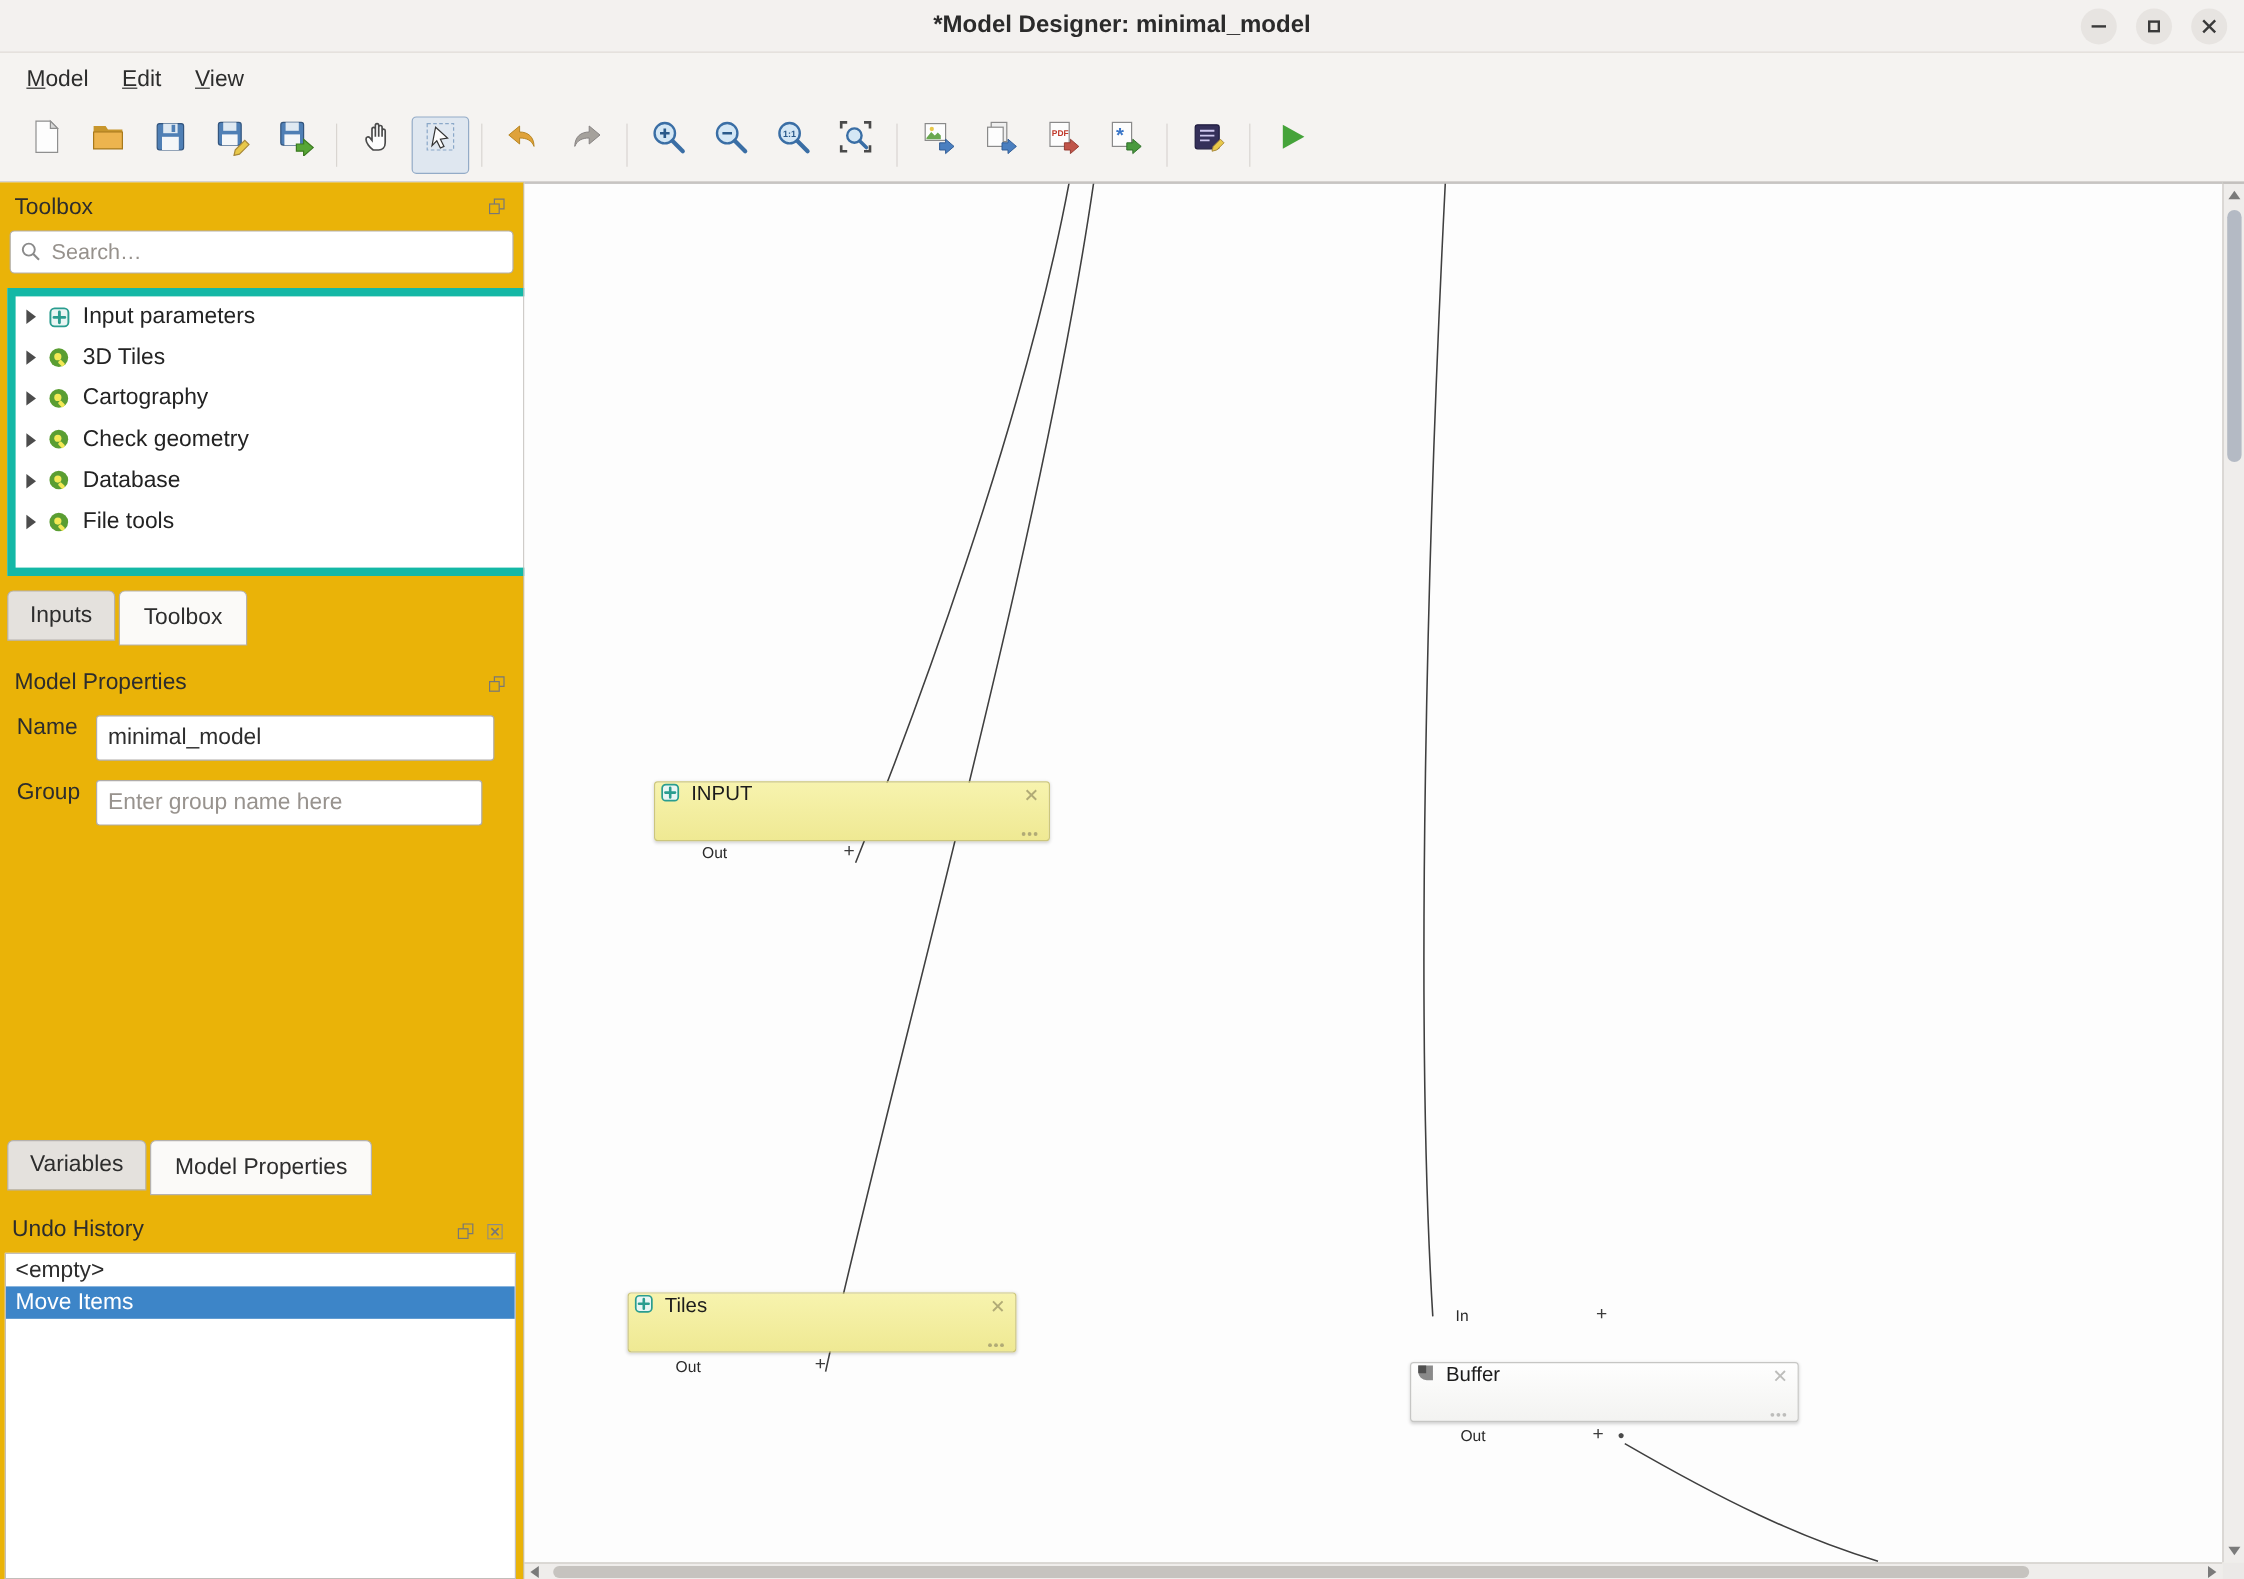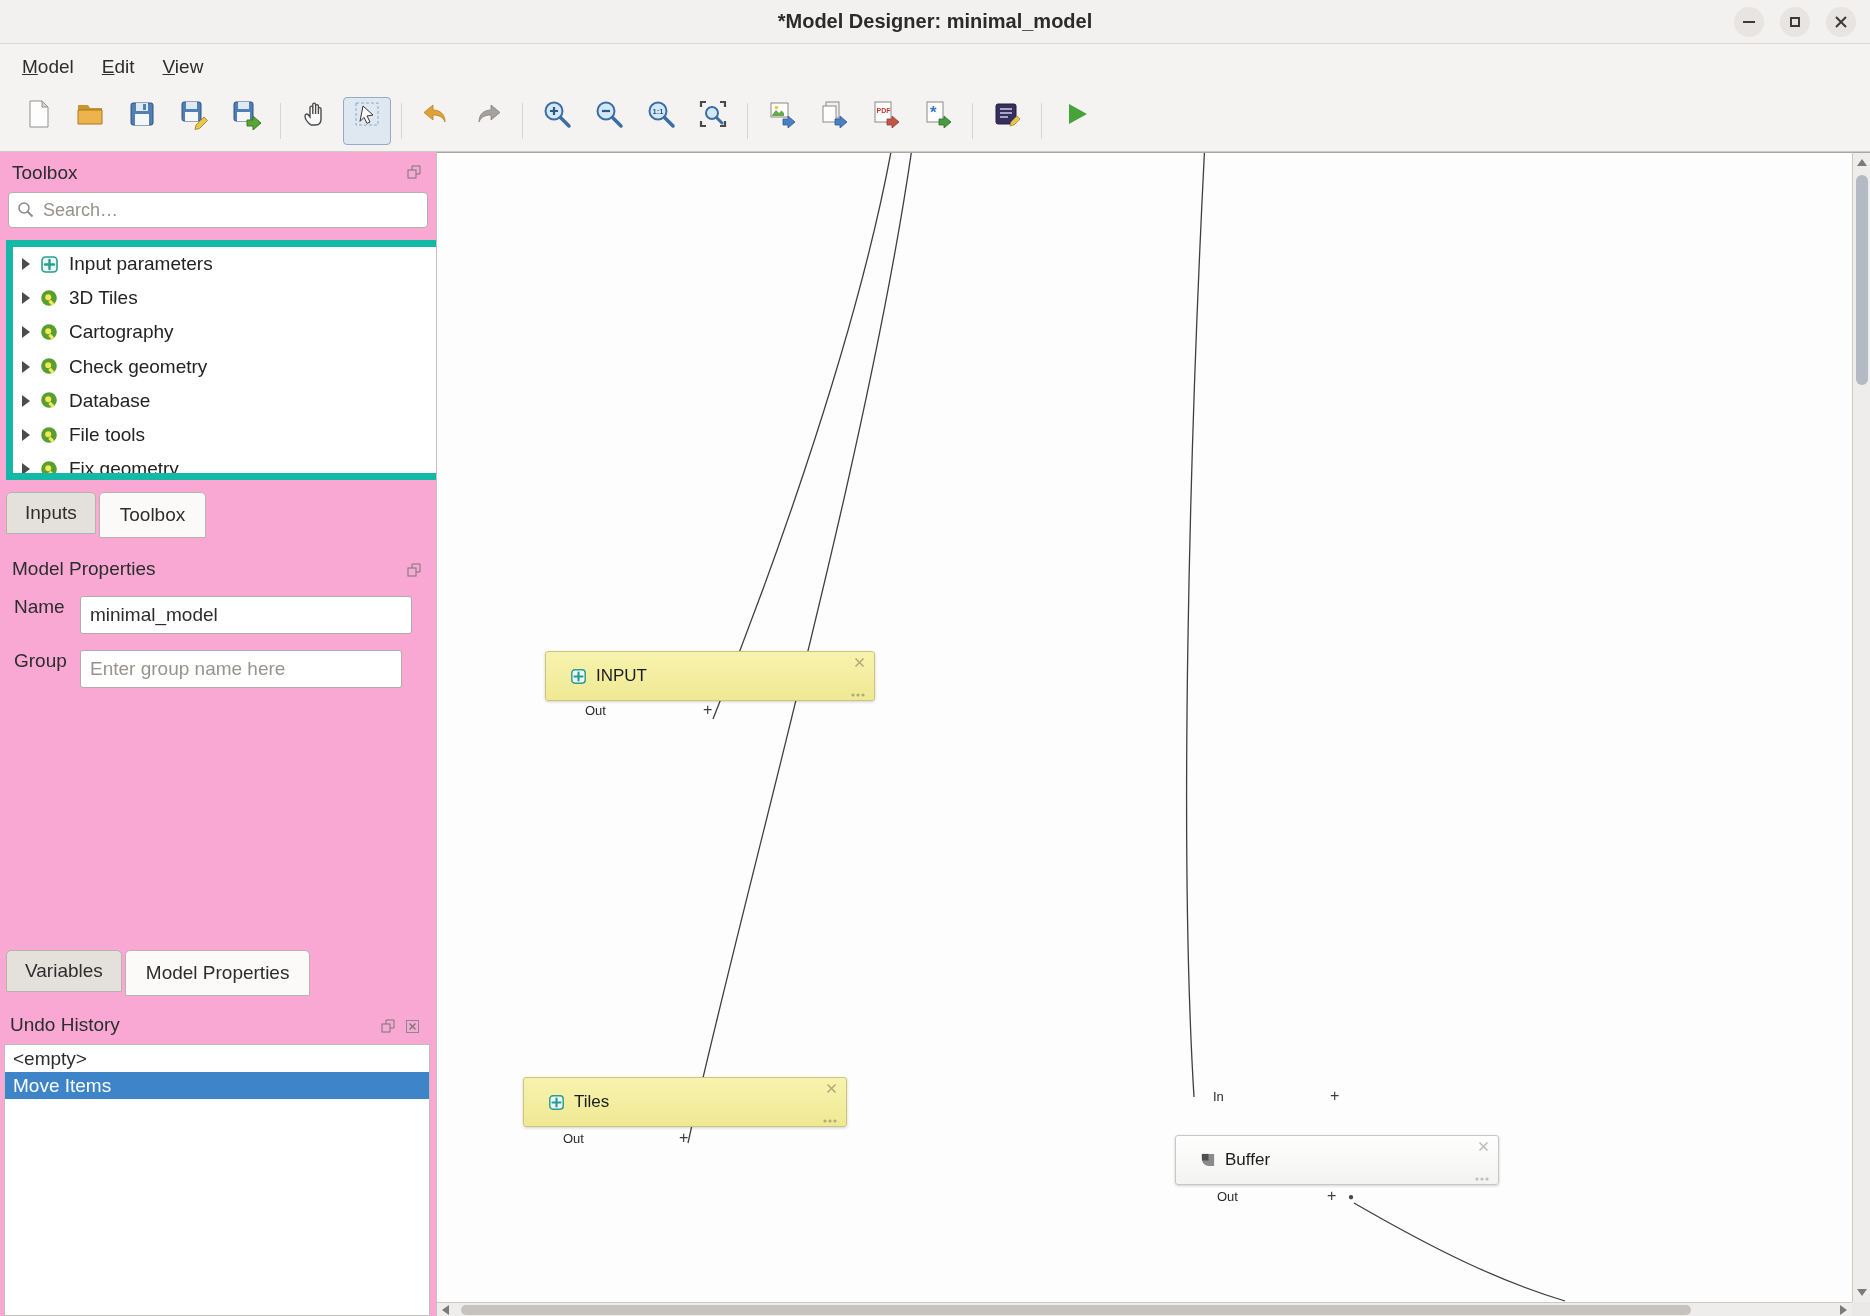--- a/index.html
+++ b/index.html
@@ -19,21 +19,21 @@
 .menu-item{display:inline-block;font-size:19px;padding:7px 12px;border-radius:4px;color:#2d2d2d}
 .menu-item::first-letter{text-decoration:underline}
 
 
 #toolbar{position:absolute;left:0;top:90px;width:1870px;height:62px;background:#f5f3f1;border-bottom:1px solid #cfcbc7;display:flex;align-items:center;padding-left:12px}
 .tbtn{width:48px;height:48px;display:flex;justify-content:center;border-radius:4px;margin:0 2px;border:1px solid transparent}
 .tbtn.pressed{background:#dfe7f0;border:1px solid #93abc7}
 .sep{width:1px;height:36px;background:#d9d5d1;margin:0 8px}
 
 
-#sidebar{position:absolute;left:0;top:152px;width:437px;height:1164px;background:#f9a8d4}
+#sidebar{position:absolute;left:0;top:152px;width:437px;height:1164px;background:#eab308}
 #splitter{position:absolute;left:436px;top:152px;width:1px;height:1164px;background:#c4c0bc}
 .panel-title{position:absolute;font-size:19px;color:#2d2d2d}
 .float-icon,.close-icon{position:absolute;width:16px;height:16px;display:flex;align-items:center;justify-content:center}
 #toolbox-title{left:12px;top:10px}
 #toolbox-float{left:406px;top:12px}
 #search-box{position:absolute;left:8px;top:40px;width:420px;height:36px}
 #search-input{width:100%;height:100%;border:1px solid #b3afab;border-radius:4px;background:#fff;font-size:18px;font-family:"Liberation Sans",sans-serif;padding:0 8px 0 34px;color:#2d2d2d;outline:none}
 #search-input::placeholder{color:#96918c}
 #search-icon{position:absolute;left:9px;top:9px}
 #toolbox-tree{position:absolute;left:6px;top:88px;width:456px;height:240px;background:#fff;border:7px solid #14b8a6;overflow:hidden}
@@ -65,21 +65,21 @@
 #undo-title{left:10px;top:862px}
 #undo-float{left:380px;top:866px}
 #undo-close{left:404px;top:866px}
 #undo-list{position:absolute;left:4px;top:892px;width:426px;height:272px;background:#fff;border:1px solid #c2beba;overflow:hidden}
 .undo-row{height:27px;font-size:19px;padding:1px 8px;display:flex;align-items:center;color:#2d2d2d}
 .undo-row.selected{background:#3d85c8;color:#fff}
 
 
 #canvas{position:absolute;left:437px;top:152px;width:1415px;height:1150px;background:#fdfdfd;border-top:1px solid #aaa6a2;overflow:hidden}
 #curves{position:absolute;left:0;top:0}
-.node{position:absolute;height:50px;border-radius:3px;display:flex;align-items:center;padding:0 24px;box-shadow:0 1px 3px rgba(0,0,0,.18)}
+.node{position:absolute;height:50px;border-radius:3px;display:flex;padding:0 4px;box-shadow:0 1px 3px rgba(0,0,0,.18)}
 .node.param{background:linear-gradient(#f7f3ae,#efe993);border:1px solid #ccc67c}
 .node.alg{background:linear-gradient(#fefefe,#f3f3f1);border:1px solid #c6c6c4}
 #node-input{left:108px;top:498px;width:330px}
 #node-size{left:86px;top:924px;width:324px}
 #node-buffer{left:738px;top:982px;width:324px}
 .node-title{font-size:17px;color:#1c1c1c;margin-left:9px}
 .corner-x{position:absolute;top:5px;right:9px}
 .corner-dots{position:absolute;bottom:3px;right:9px}
 .node.param .corner-x,.node.param .corner-dots{color:#b1ab76}
 .node.alg .corner-x,.node.alg .corner-dots{color:#bdbdbb}
@@ -335,29 +335,20 @@
     </div>
     <div class="tree-row">
       <span class="tree-arrow"></span>
       <svg width="19" height="19" viewBox="0 0 19 19">
           <circle cx="9" cy="9" r="7.8" fill="#5a9e32"></circle>
           <circle cx="8.2" cy="8.2" r="3" fill="#f3e955"></circle>
           <rect x="10.5" y="10.5" width="5.5" height="3.4" rx="1" transform="rotate(45 10.5 10.5)" fill="#f3e955"></rect>
         </svg>
       <span class="tree-label">File tools</span>
     </div>
-    <div class="tree-row">
-      <span class="tree-arrow"></span>
-      <svg width="19" height="19" viewBox="0 0 19 19">
-          <circle cx="9" cy="9" r="7.8" fill="#5a9e32"></circle>
-          <circle cx="8.2" cy="8.2" r="3" fill="#f3e955"></circle>
-          <rect x="10.5" y="10.5" width="5.5" height="3.4" rx="1" transform="rotate(45 10.5 10.5)" fill="#f3e955"></rect>
-        </svg>
-      <span class="tree-label">Fix geometry</span>
-    </div>
     <div id="tree-scroll">
       <div class="tri-up" id="tree-up"></div>
       <div id="tree-thumb"></div>
       <div class="tri-down" id="tree-down"></div>
     </div>
   </div>
 
   <div class="tabs" id="tabs1">
     <div class="tab">Inputs</div>
     <div class="tab active">Toolbox</div>

